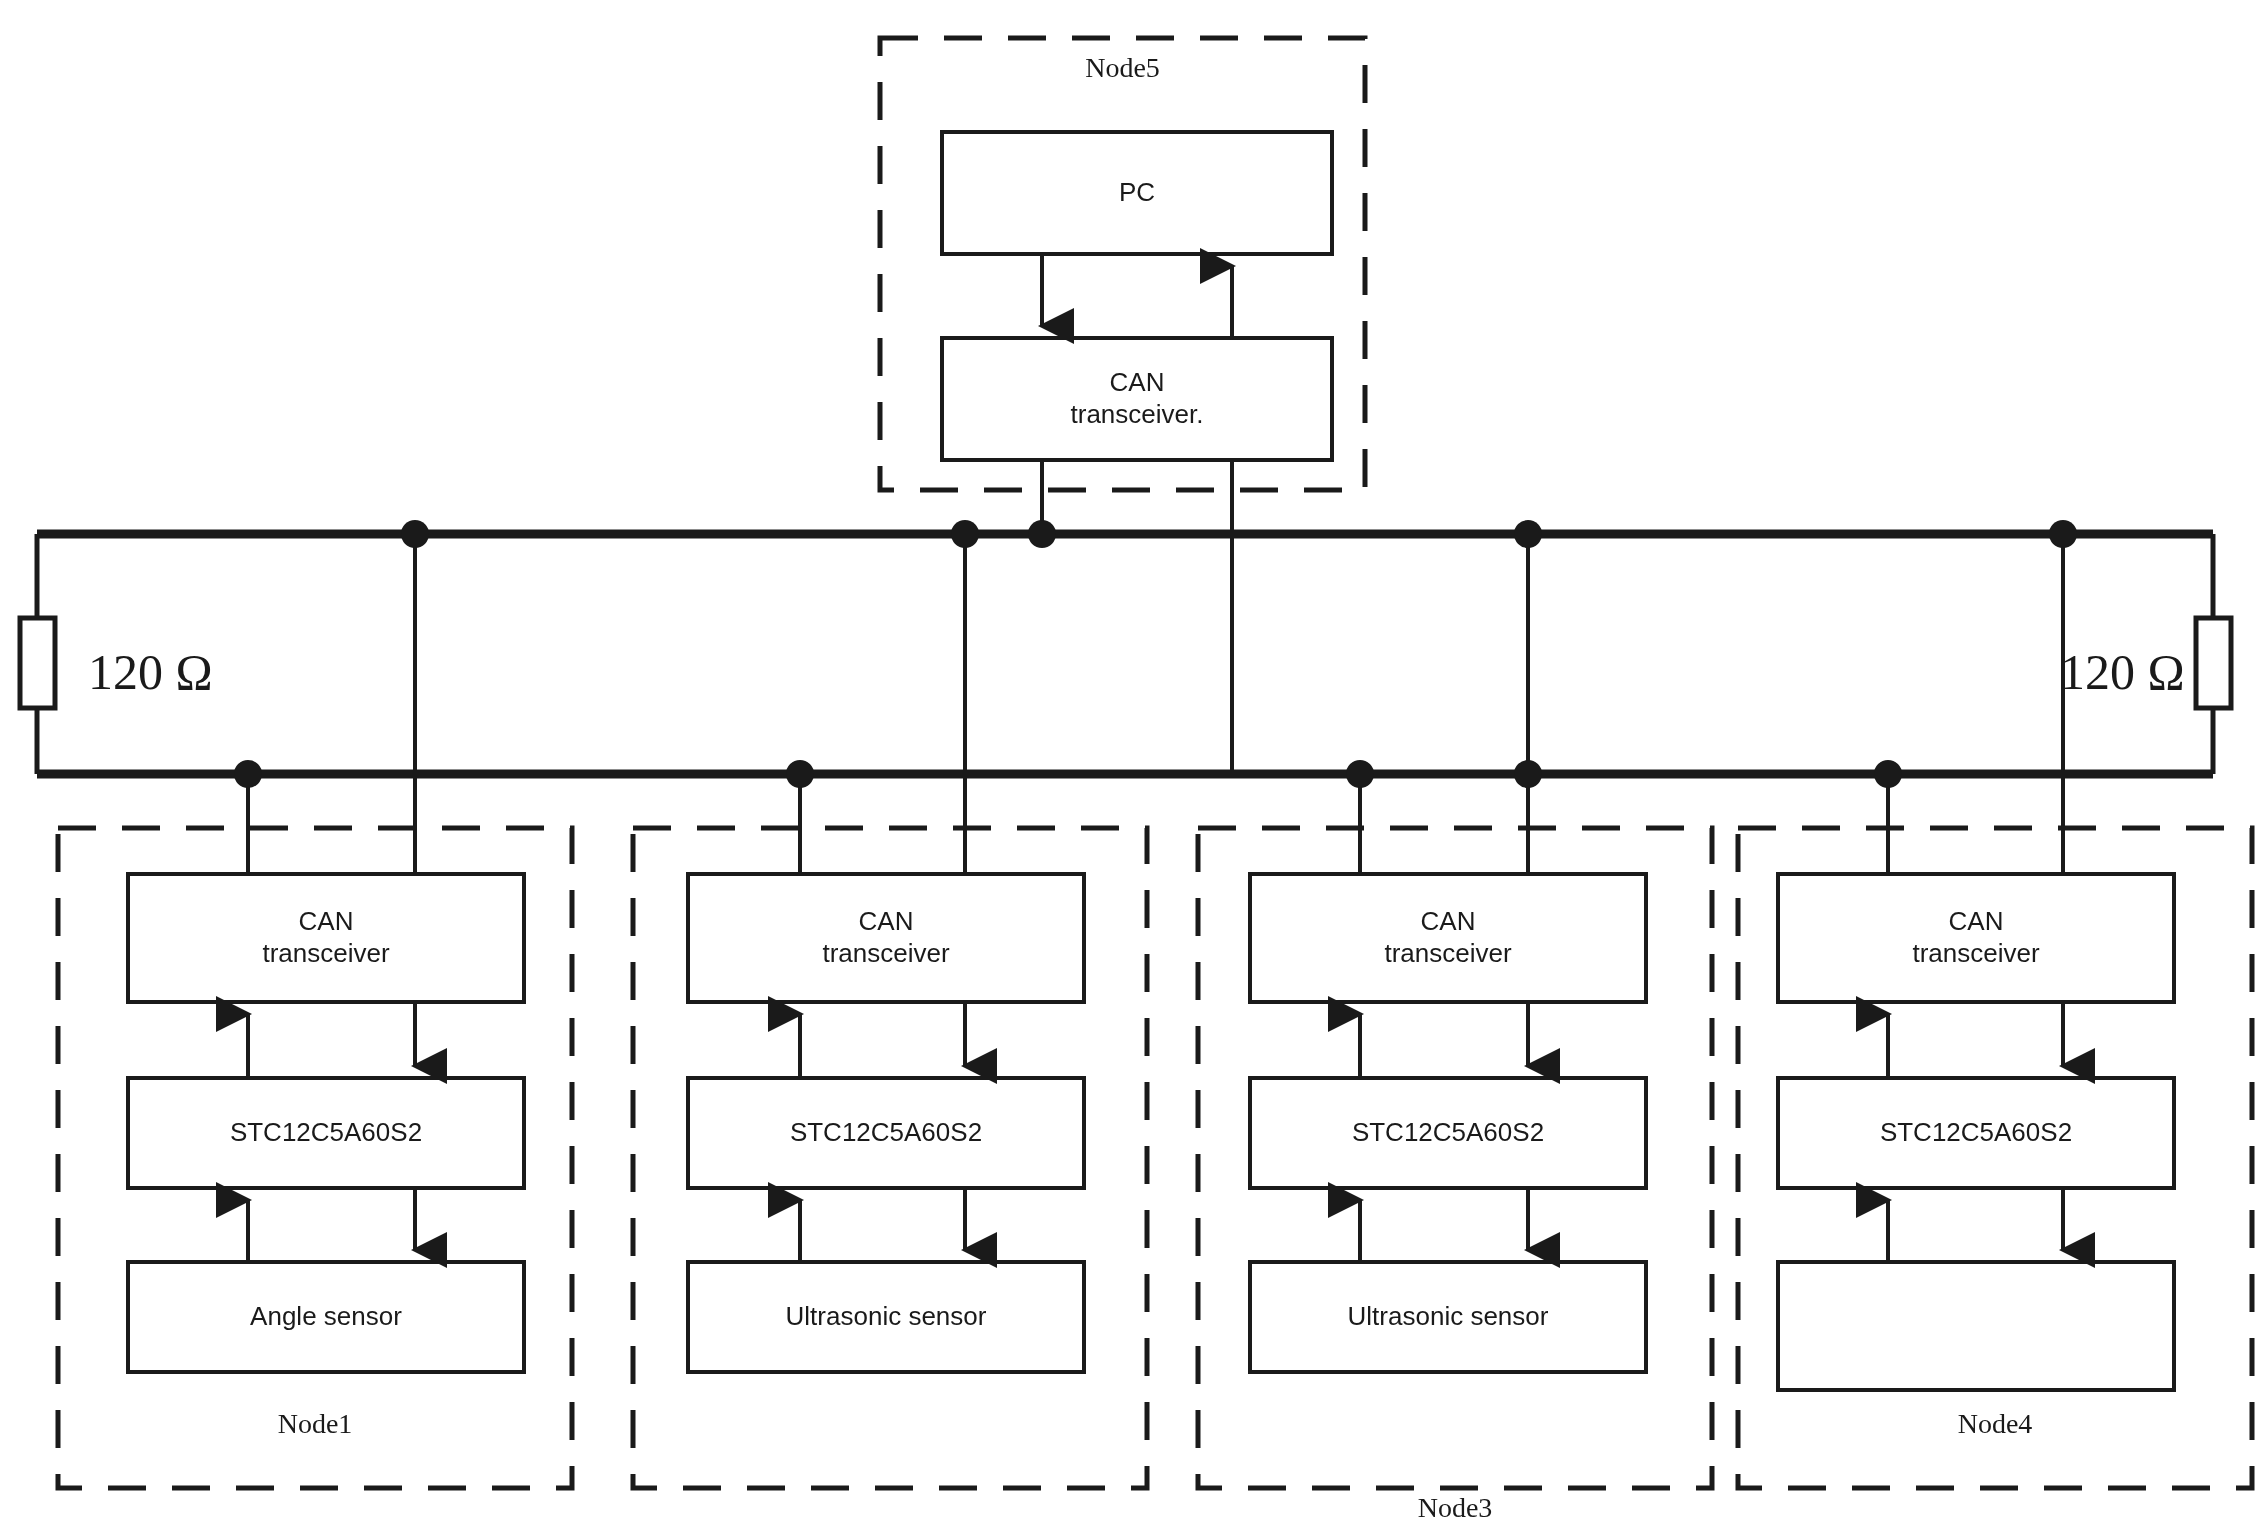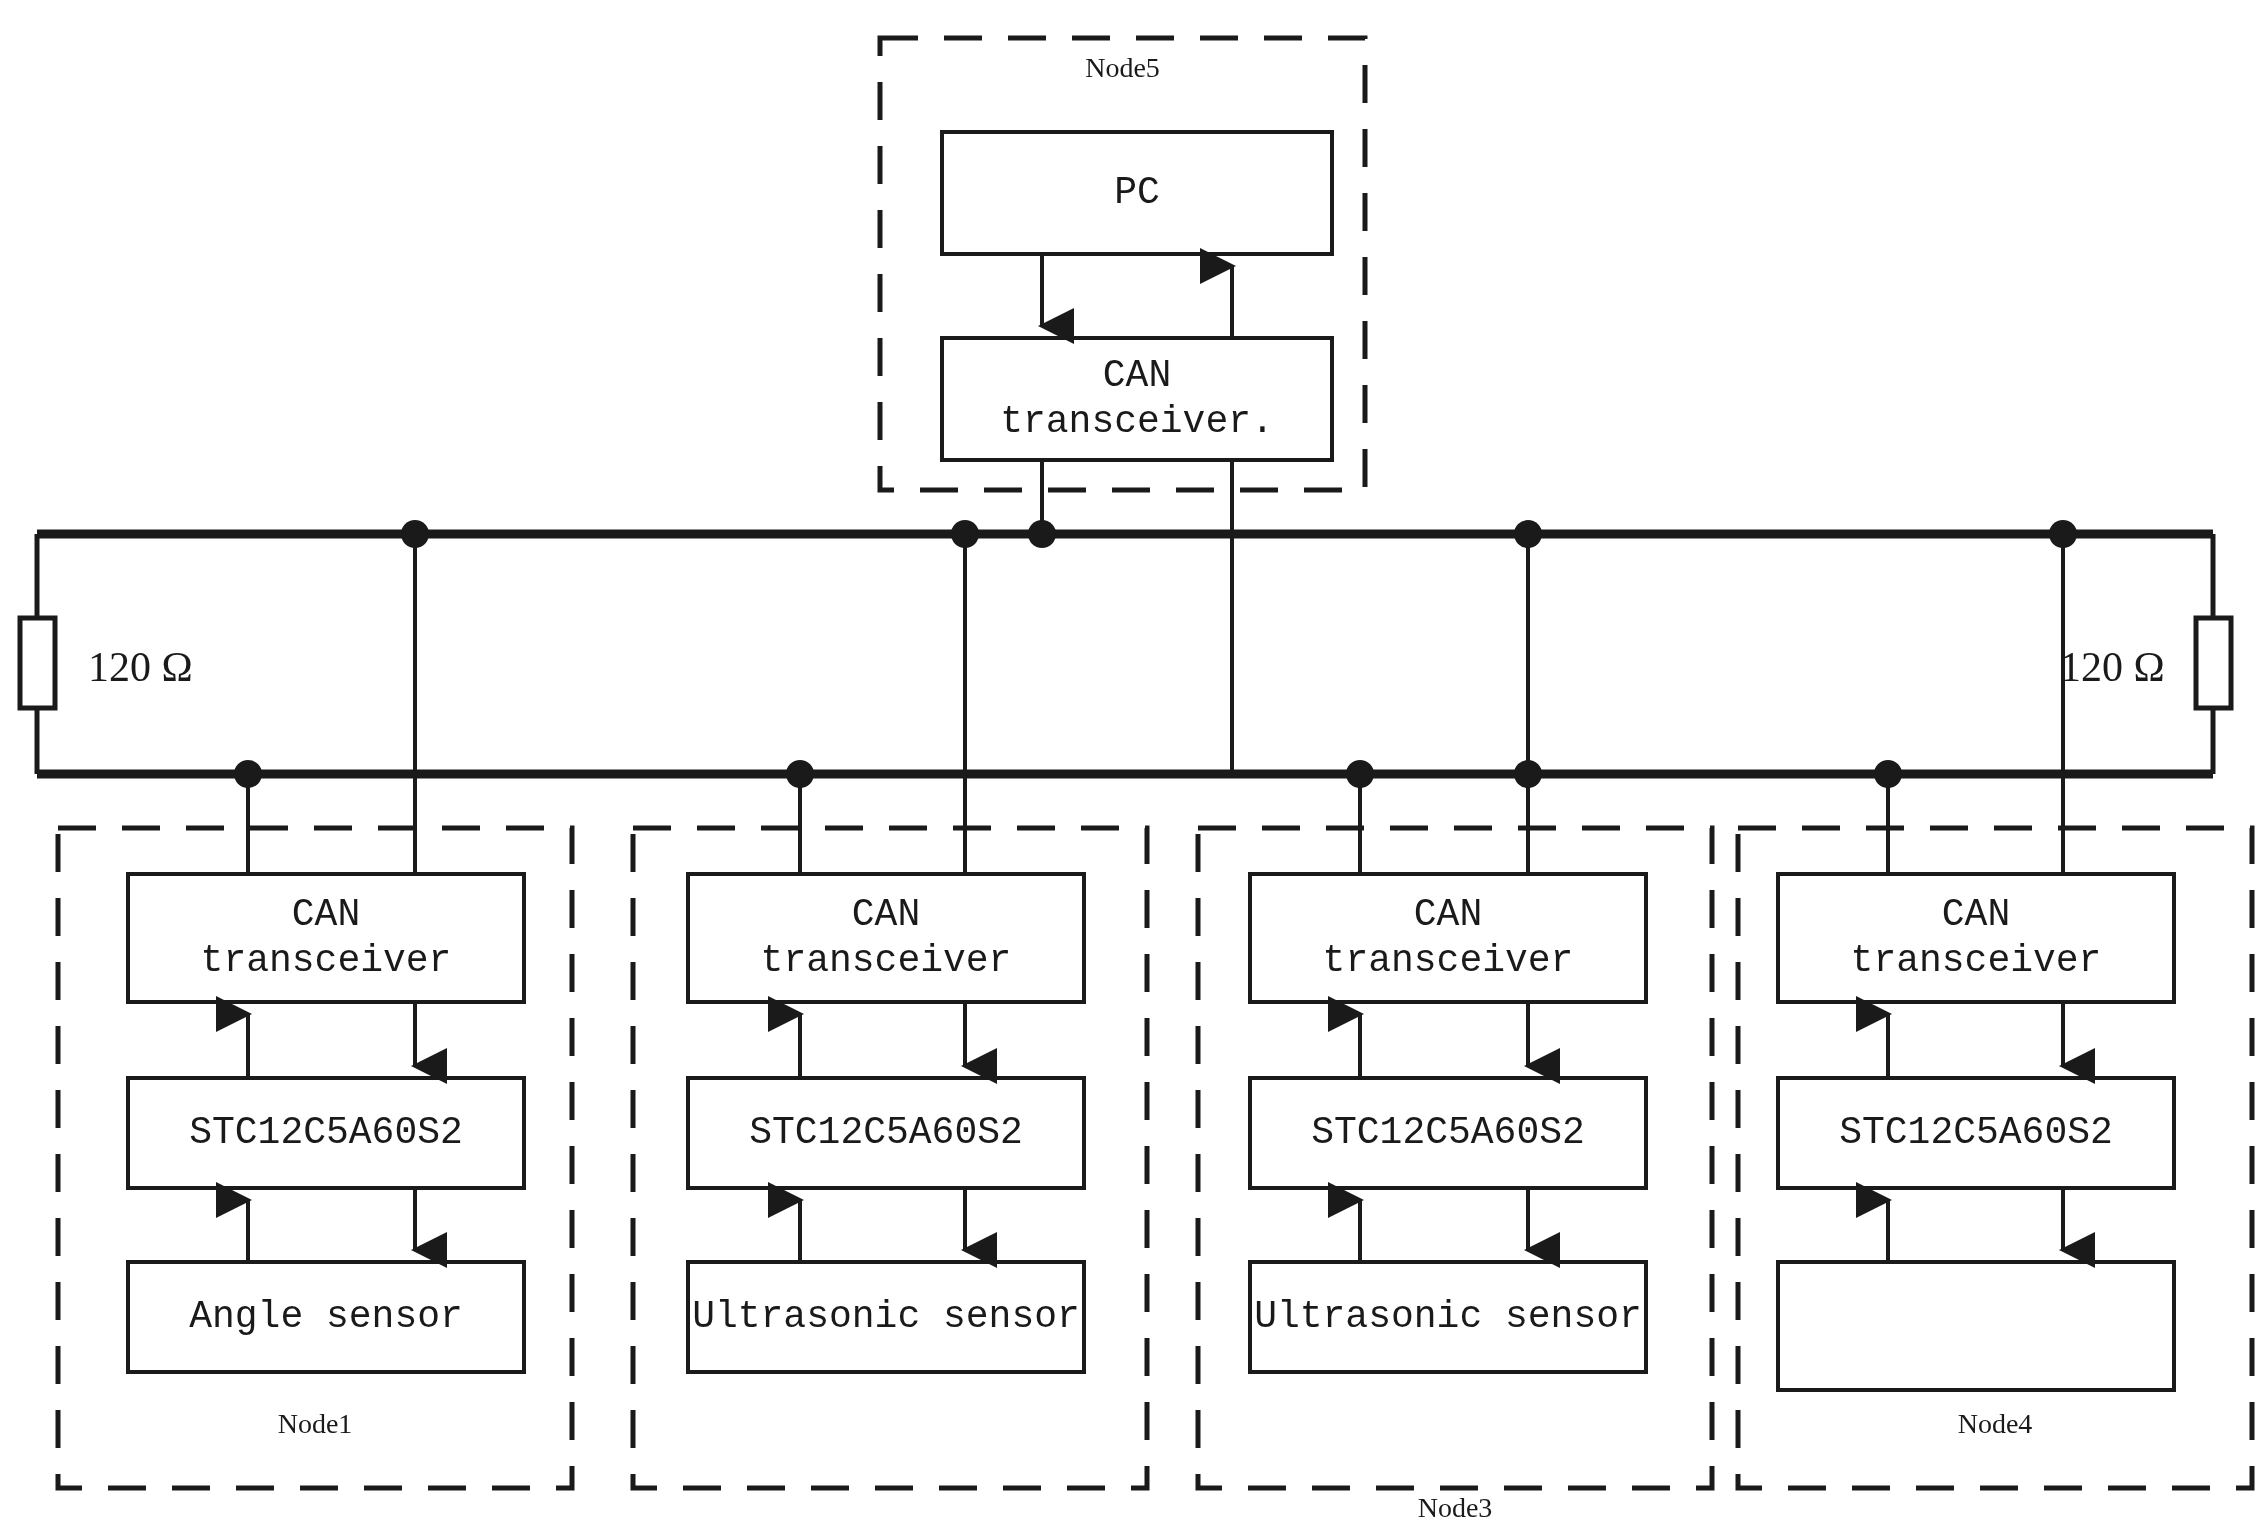--- a/index.html
+++ b/index.html
@@ -21,39 +21,39 @@
     top: 0;
     width: 2260px;
     height: 1528px;
   }
   .blk-text {
     position: absolute;
     display: flex;
     align-items: center;
     justify-content: center;
     text-align: center;
-    font-family: Liberation Mono, monospace;
-    font-size: 38px;
+    font-family: Liberation Sans, sans-serif;
+    font-size: 26px;
     color: #1a1a1a;
     line-height: 1.22;
     white-space: pre-line;
     pointer-events: none;
   }
   .node-label {
     position: absolute;
     font-family: "Liberation Serif", "DejaVu Serif", serif;
     font-size: 28px;
     color: #1a1a1a;
     text-align: center;
     pointer-events: none;
   }
   .res-label {
     position: absolute;
     font-family: "Liberation Serif", "DejaVu Serif", serif;
-    font-size: 42px;
+    font-size: 50px;
     color: #1a1a1a;
     pointer-events: none;
   }
 </style>
 </head>
 <body>
 
 <div id="canvas">
 
   <svg class="layer" viewBox="0 0 2260 1528">

